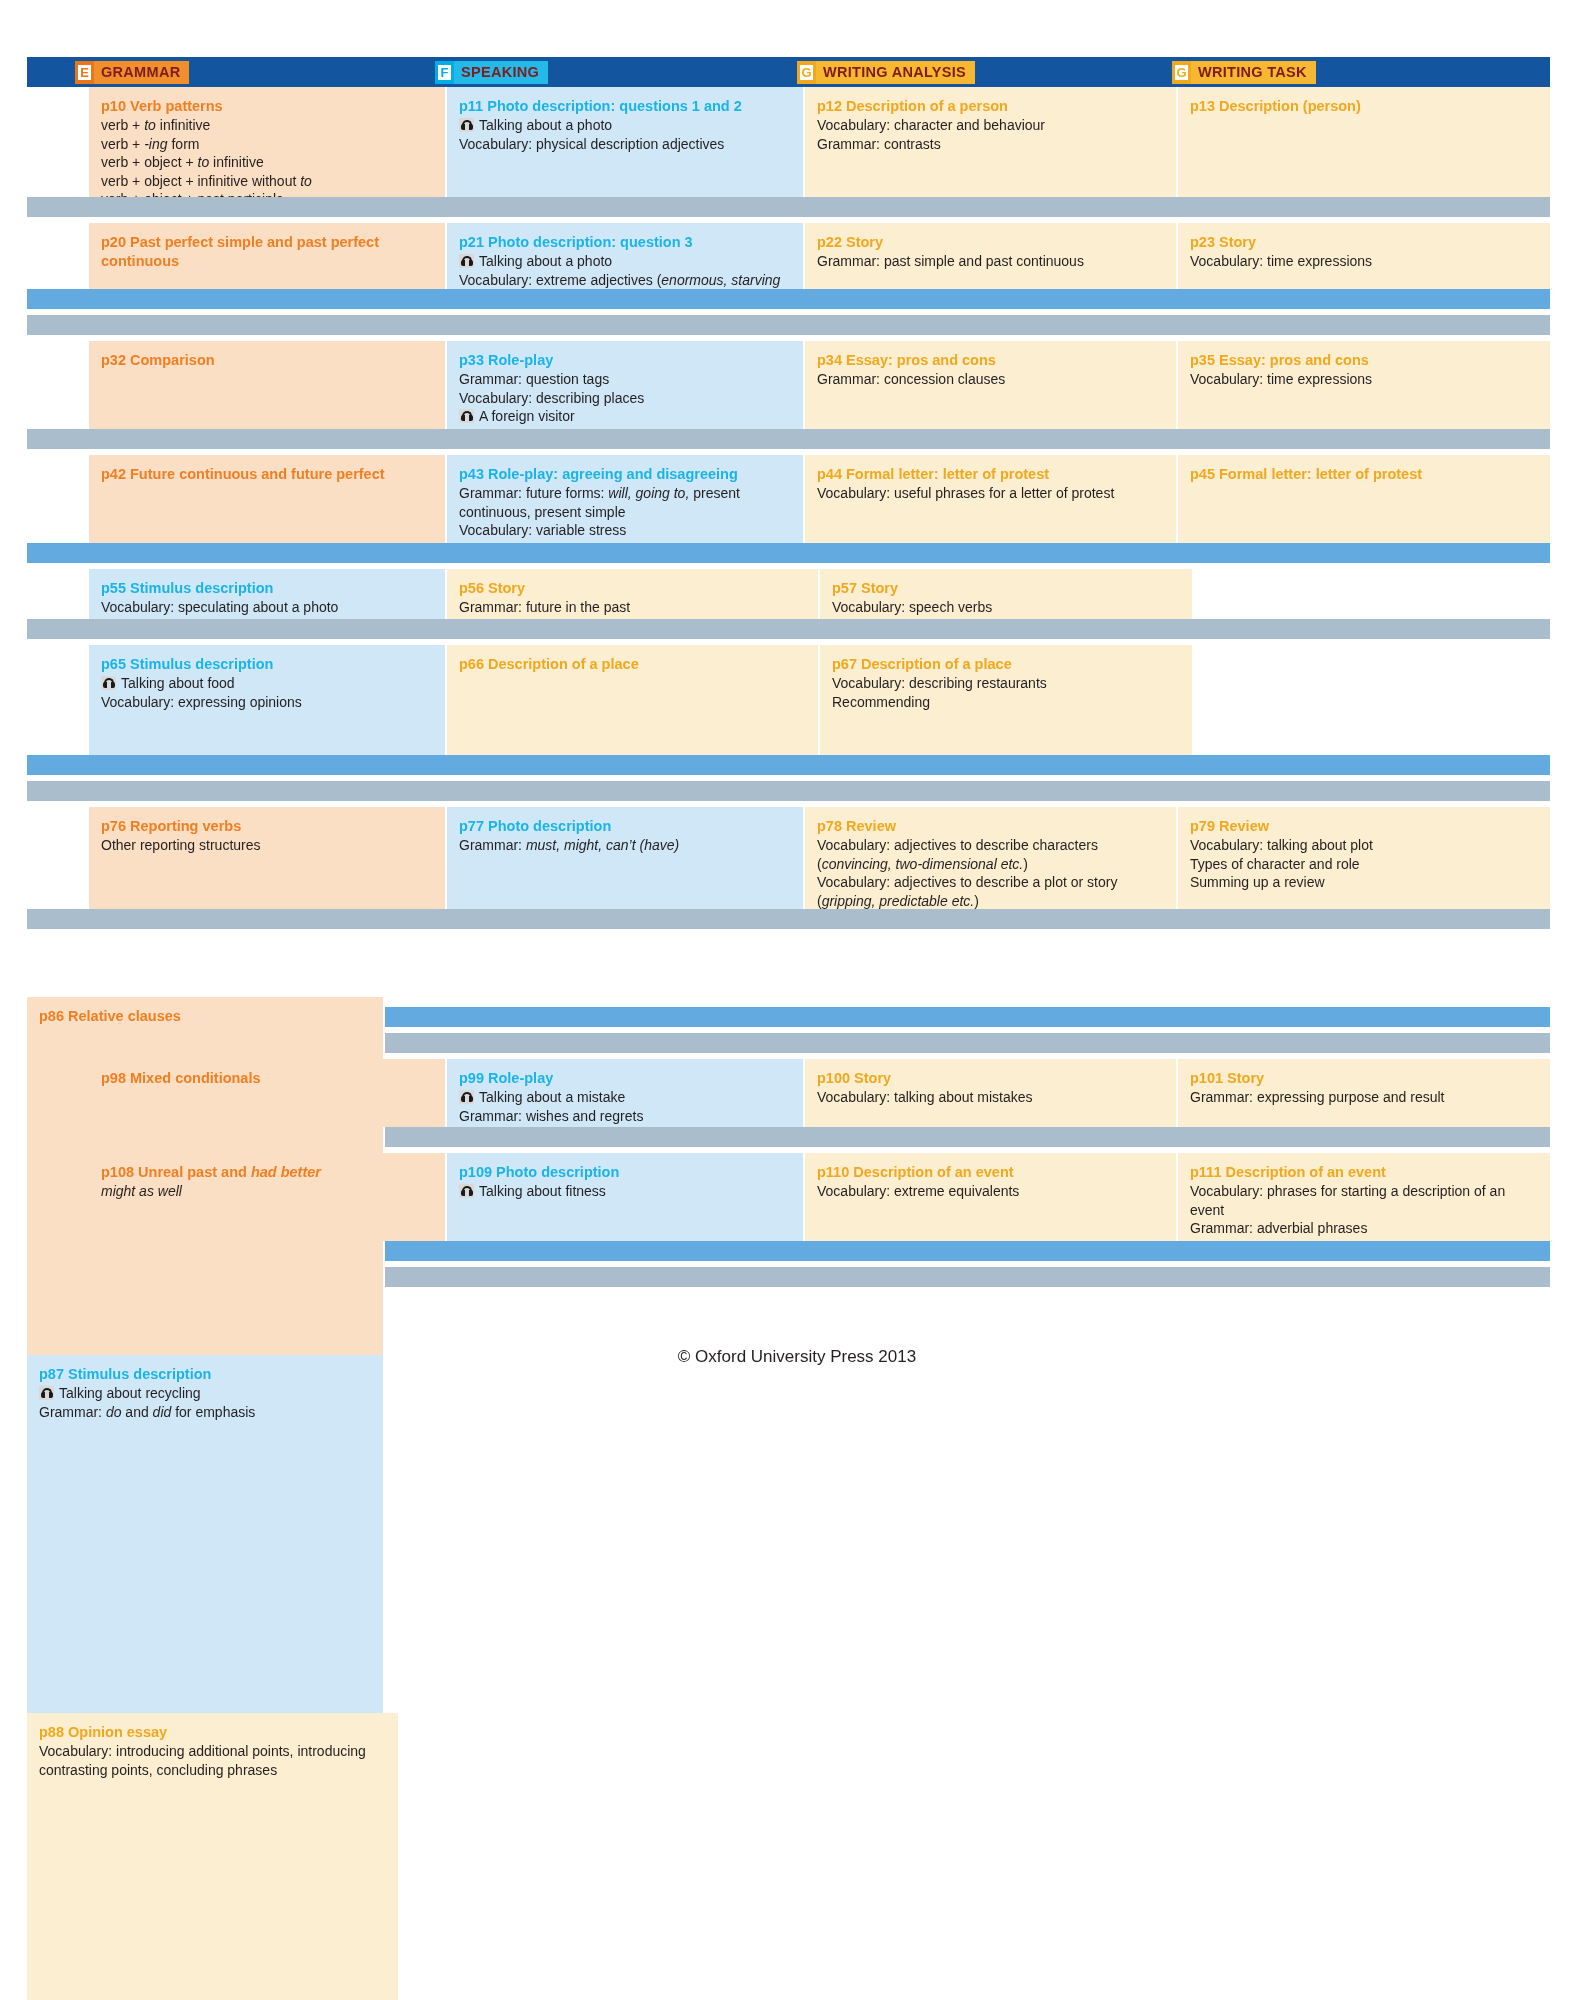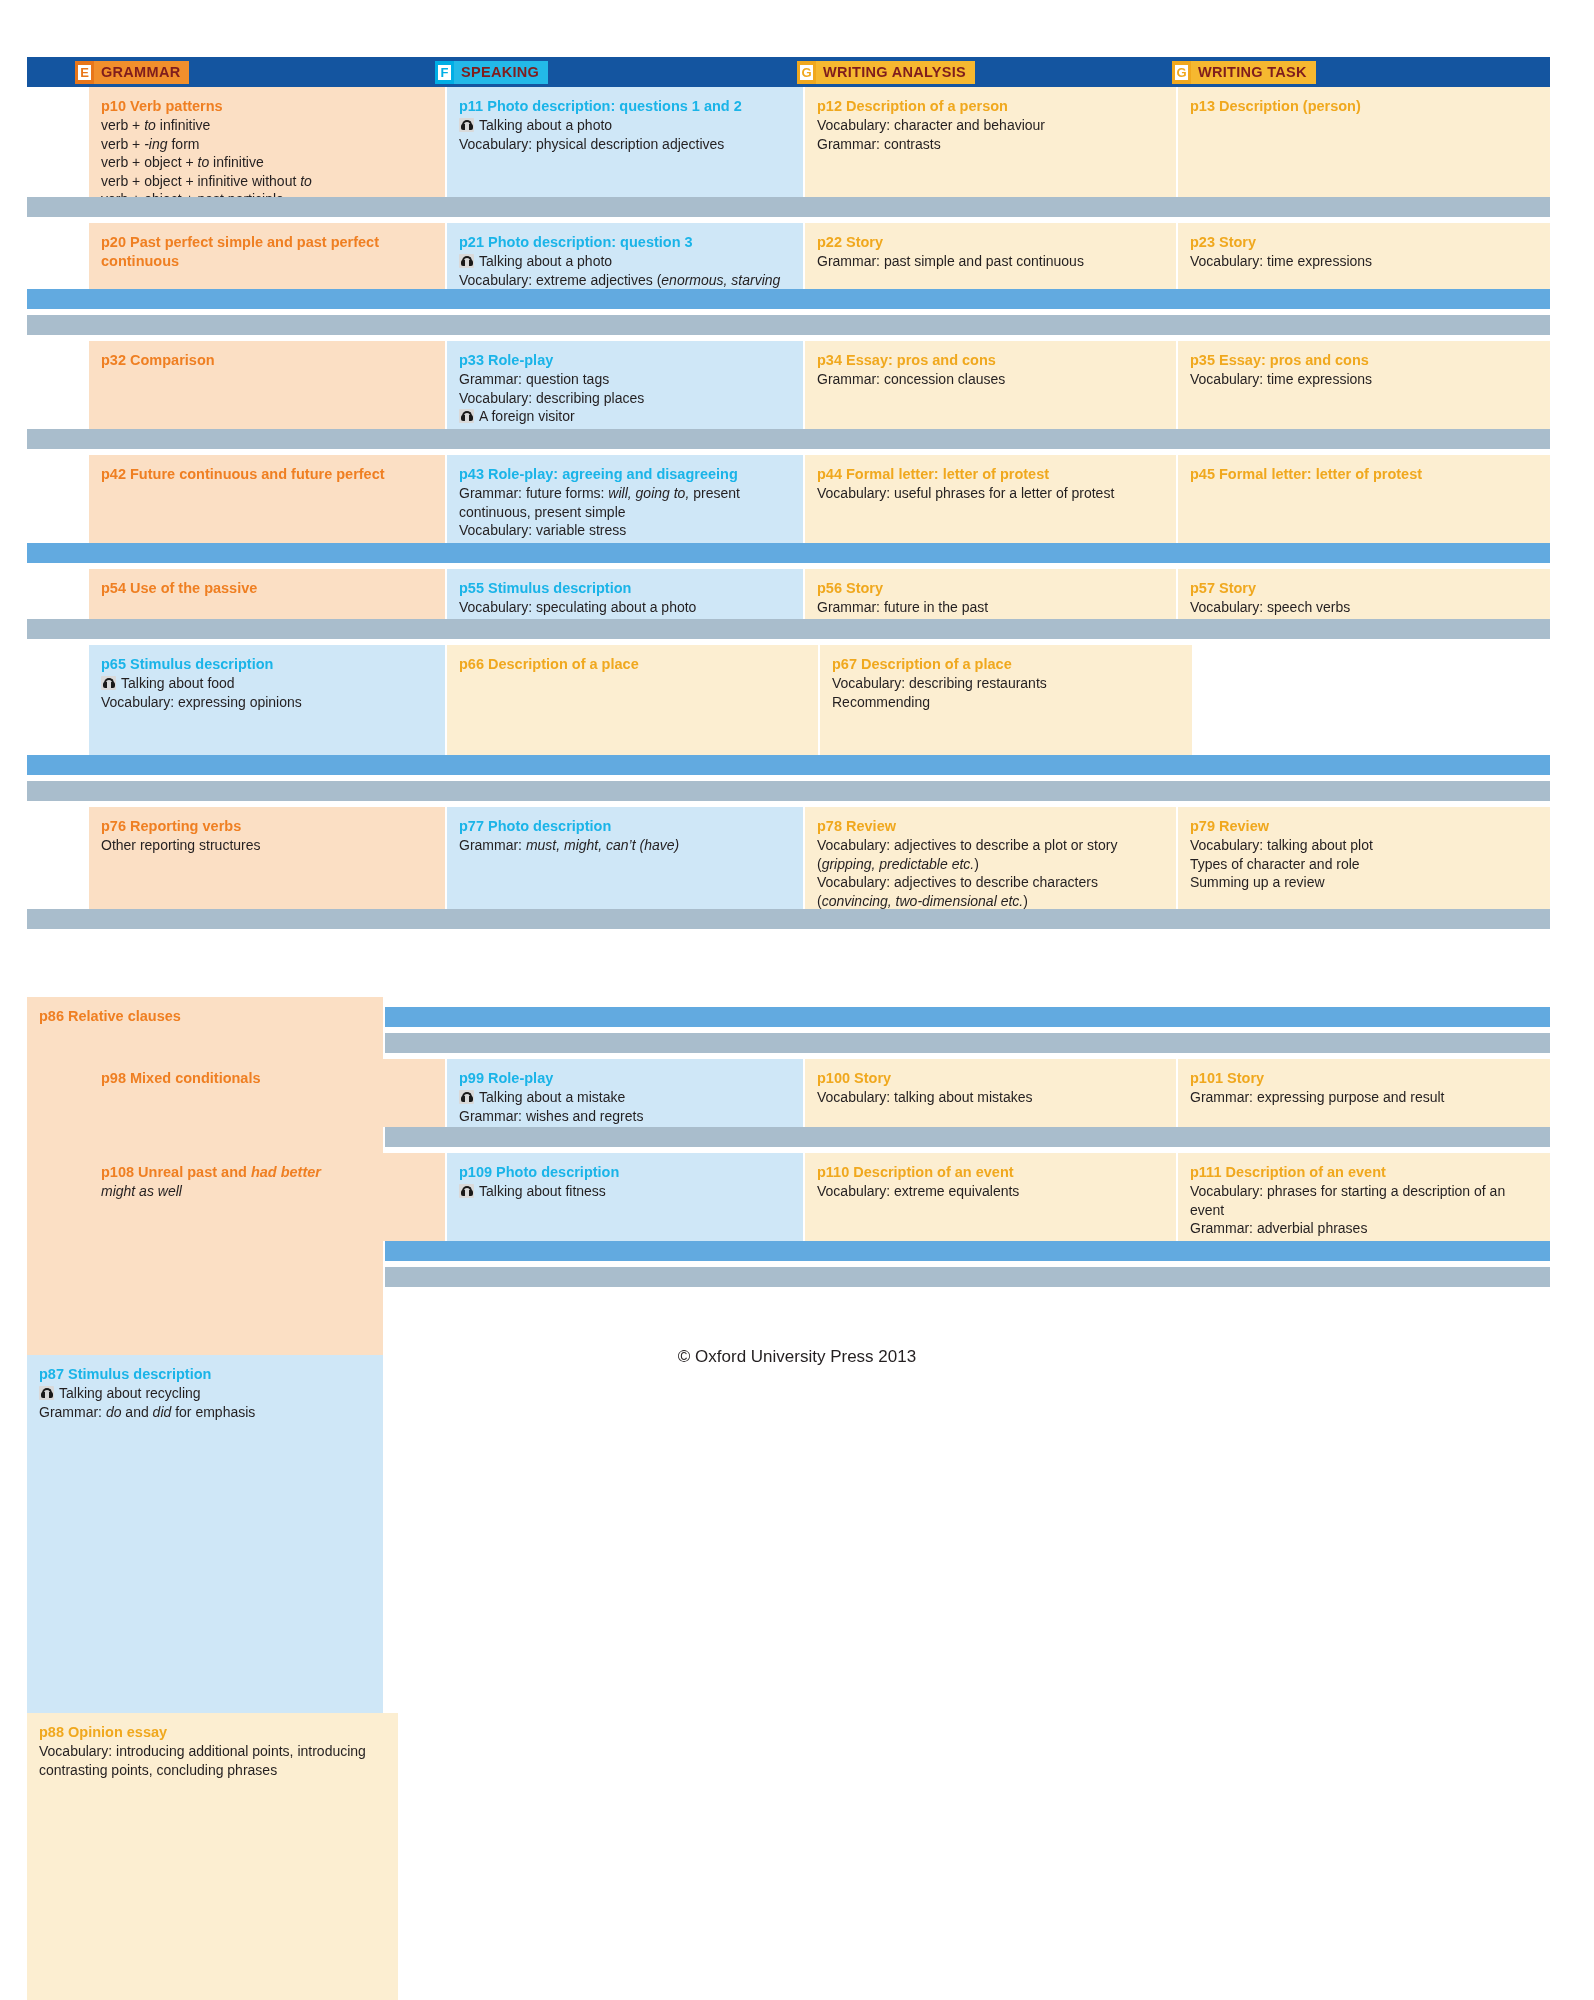--- a/index.html
+++ b/index.html
@@ -306,23 +306,20 @@
           <span class="line">Vocabulary: useful phrases for a letter of protest</span>
         </div>
         <div class="cell c4">
           <span class="title t-amber">p45 Formal letter: letter of protest</span>
         </div>
       </div>
       <div class="sep sep-blue" style="margin-left: 0px;"></div>
       <div class="sep sep-gap" style="margin-left: 0px;"></div>
       <div class="row" style="height: 50px;">
         <div class="gutter"></div>
-        <div class="cell c1">
-          <span class="title t-orange">p54 Use of the passive</span>
-        </div>
         <div class="cell c2">
           <span class="title t-cyan">p55 Stimulus description</span>
           <span class="line">Vocabulary: speculating about a photo</span>
         </div>
         <div class="cell c3">
           <span class="title t-amber">p56 Story</span>
           <span class="line">Grammar: future in the past</span>
         </div>
         <div class="cell c4">
           <span class="title t-amber">p57 Story</span>
@@ -356,22 +353,22 @@
         <div class="cell c1">
           <span class="title t-orange">p76 Reporting verbs</span>
           <span class="line">Other reporting structures</span>
         </div>
         <div class="cell c2">
           <span class="title t-cyan">p77 Photo description</span>
           <span class="line">Grammar: <i>must, might, can’t (have)</i></span>
         </div>
         <div class="cell c3">
           <span class="title t-amber">p78 Review</span>
+          <span class="line">Vocabulary: adjectives to describe characters (<i>convincing, two-dimensional etc.</i>)</span>
           <span class="line">Vocabulary: adjectives to describe a plot or story (<i>gripping, predictable etc.</i>)</span>
-          <span class="line">Vocabulary: adjectives to describe characters (<i>convincing, two-dimensional etc.</i>)</span>
         </div>
         <div class="cell c4">
           <span class="title t-amber">p79 Review</span>
           <span class="line">Vocabulary: talking about plot</span>
           <span class="line">Types of character and role</span>
           <span class="line">Summing up a review</span>
         </div>
       </div>
       <div class="sep sep-grey" style="margin-left: 0px;"></div>
       <div class="sep sep-gap" style="margin-left: 0px;"></div>

